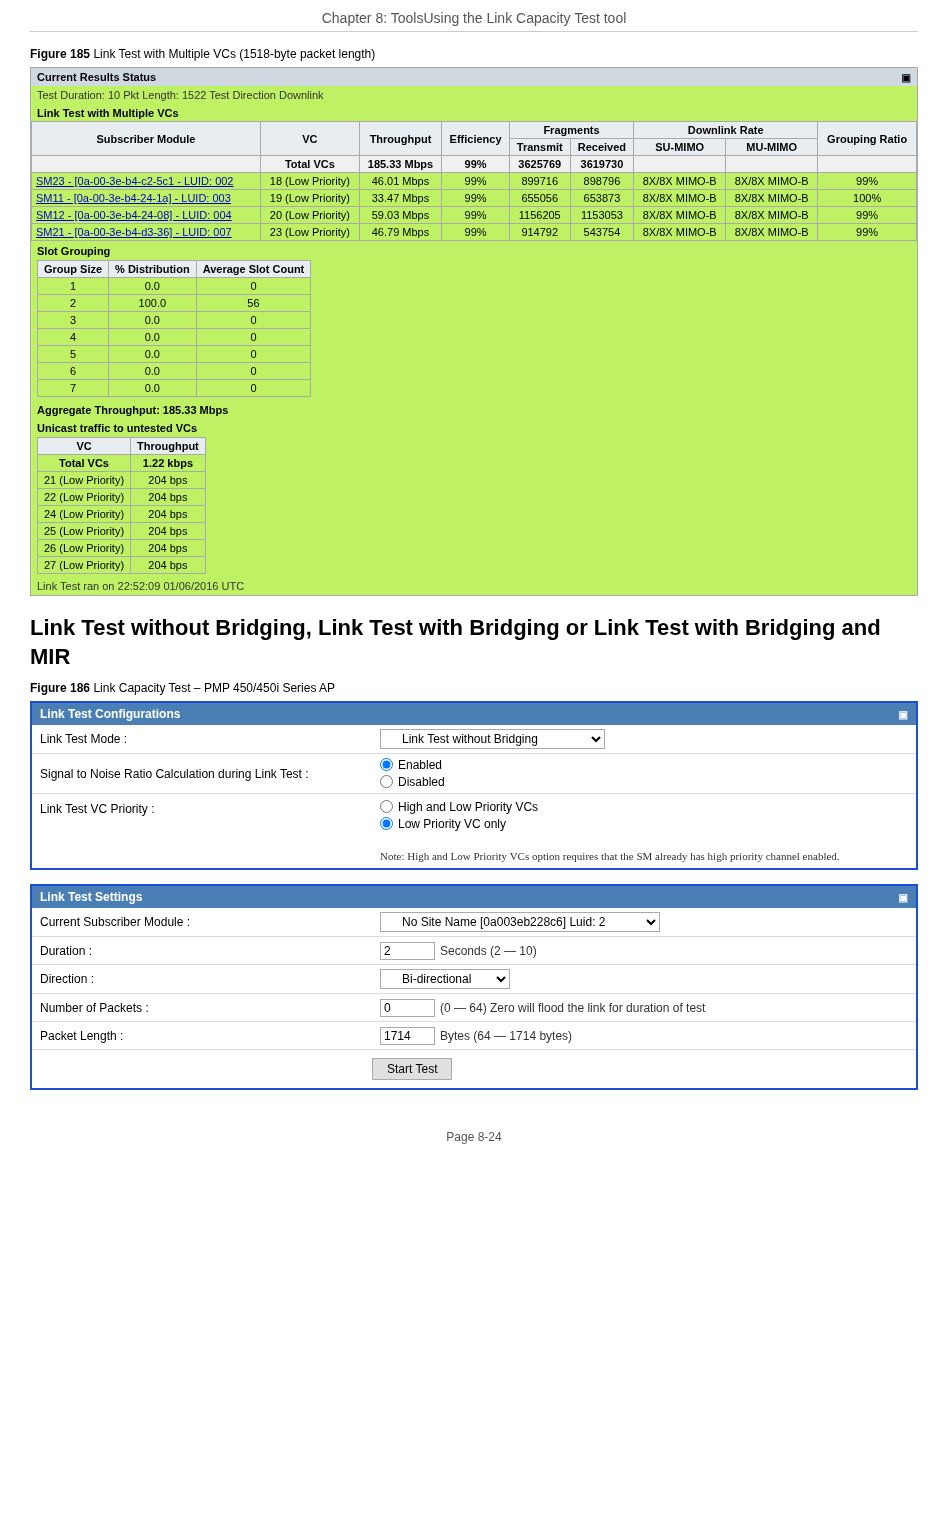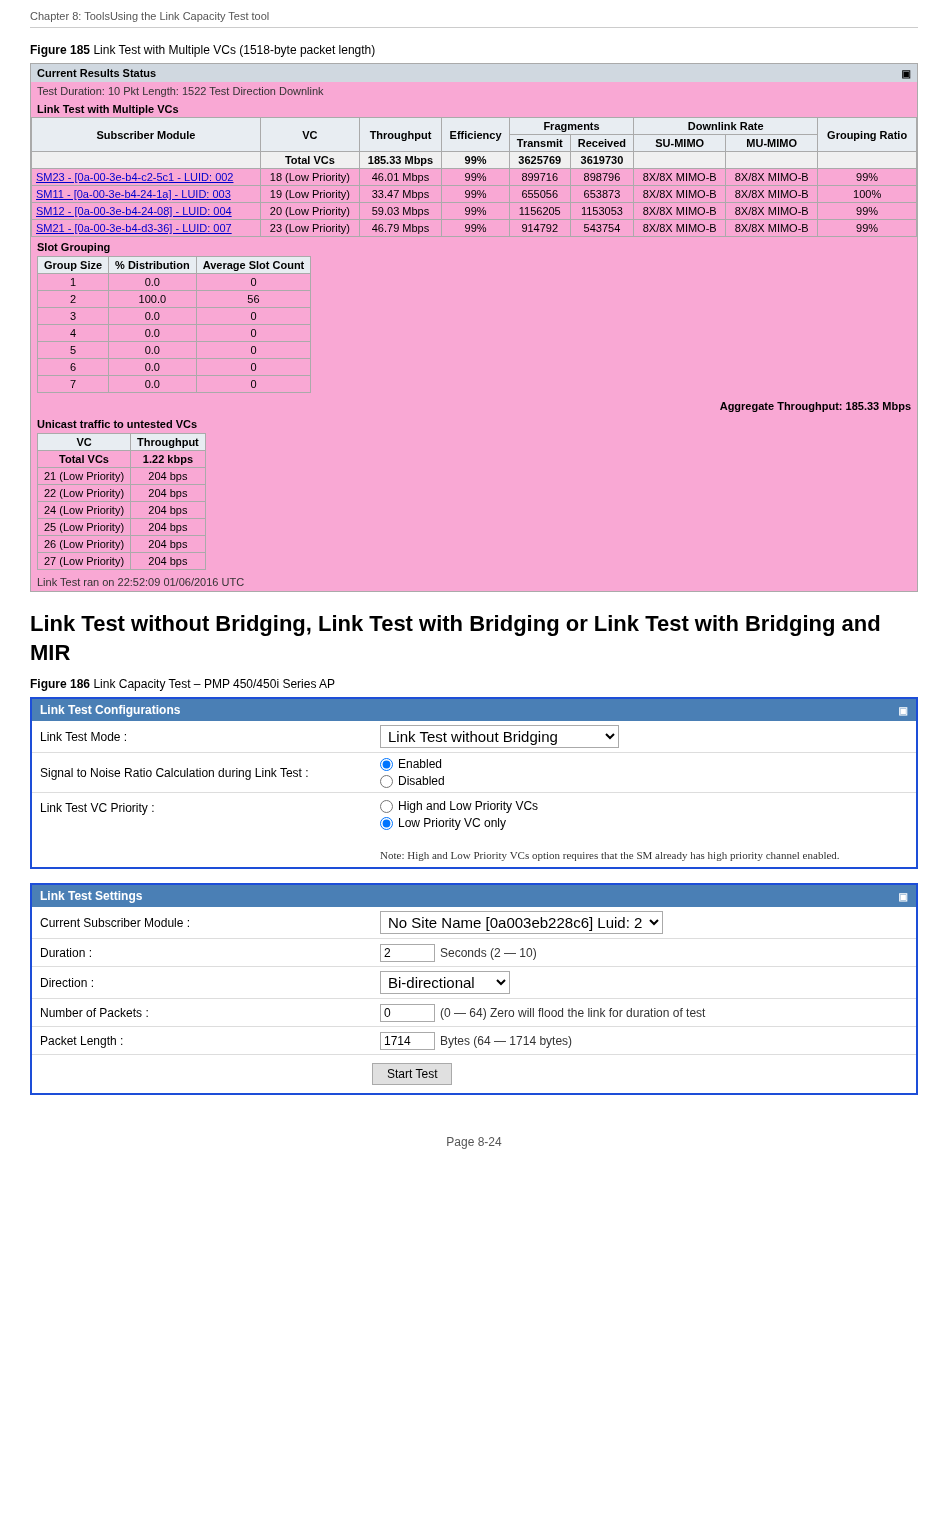--- a/index.html
+++ b/index.html
@@ -7,22 +7,22 @@
       font-family: Arial, sans-serif;
       font-size: 12px;
       background: #fff;
       color: #000;
       width: 948px;
       min-height: 1514px;
       padding: 10px 30px;
     }
     .page-header {
       display: flex;
-      justify-content: flex-start;
-      font-size: 11px;
+      justify-content: center;
+      font-size: 14px;
       color: #555;
       margin-bottom: 15px;
       padding-bottom: 5px;
       border-bottom: 1px solid #ccc;
     }
     .figure-caption {
       font-size: 12px;
       margin-bottom: 6px;
     }
     .figure-caption .fig-num {
@@ -30,21 +30,21 @@
     }
     .section-heading {
       font-size: 22px;
       font-weight: bold;
       margin: 18px 0 10px 0;
       line-height: 1.3;
     }
     
     .results-box {
       border: 1px solid #aaa;
-      background: #f9a8d4;
+      background: #bef264;
       margin-bottom: 18px;
     }
     .results-box-header {
       background: #d0d8e0;
       padding: 3px 6px;
       font-weight: bold;
       font-size: 11px;
       display: flex;
       justify-content: space-between;
       align-items: center;
@@ -109,21 +109,20 @@
       text-align: center;
     }
     table.slot-table th {
       background: #e8edf2;
       font-weight: bold;
     }
     .aggregate-throughput {
       font-size: 11px;
       font-weight: bold;
       padding: 3px 6px;
-      text-align: right;
     }
     .unicast-section {
       padding: 3px 6px;
     }
     .unicast-section .sub-title {
       font-size: 11px;
       font-weight: bold;
       margin-bottom: 3px;
     }
     table.unicast-table {
@@ -186,34 +185,34 @@
     }
     .config-value {
       flex: 1;
       padding: 4px 8px;
       font-size: 12px;
       display: flex;
       align-items: center;
       flex-wrap: wrap;
     }
     select.inline-select {
-      font-size: 15px;
-      padding: 1px 3px;
+      font-size: 12px;
+      padding: 1px 17px;
       border: 1px solid #aaa;
       background: #fff;
       min-width: 220px;
     }
     .radio-group {
       display: flex;
       flex-direction: column;
       gap: 3px;
     }
     .radio-item {
       display: flex;
-      align-items: flex-end;
+      align-items: flex-start;
       gap: 5px;
       font-size: 12px;
     }
     .radio-item input[type=radio] {
       margin: 0;
     }
     .note-text {
       font-size: 11px;
       color: #333;
       margin-top: 16px;

